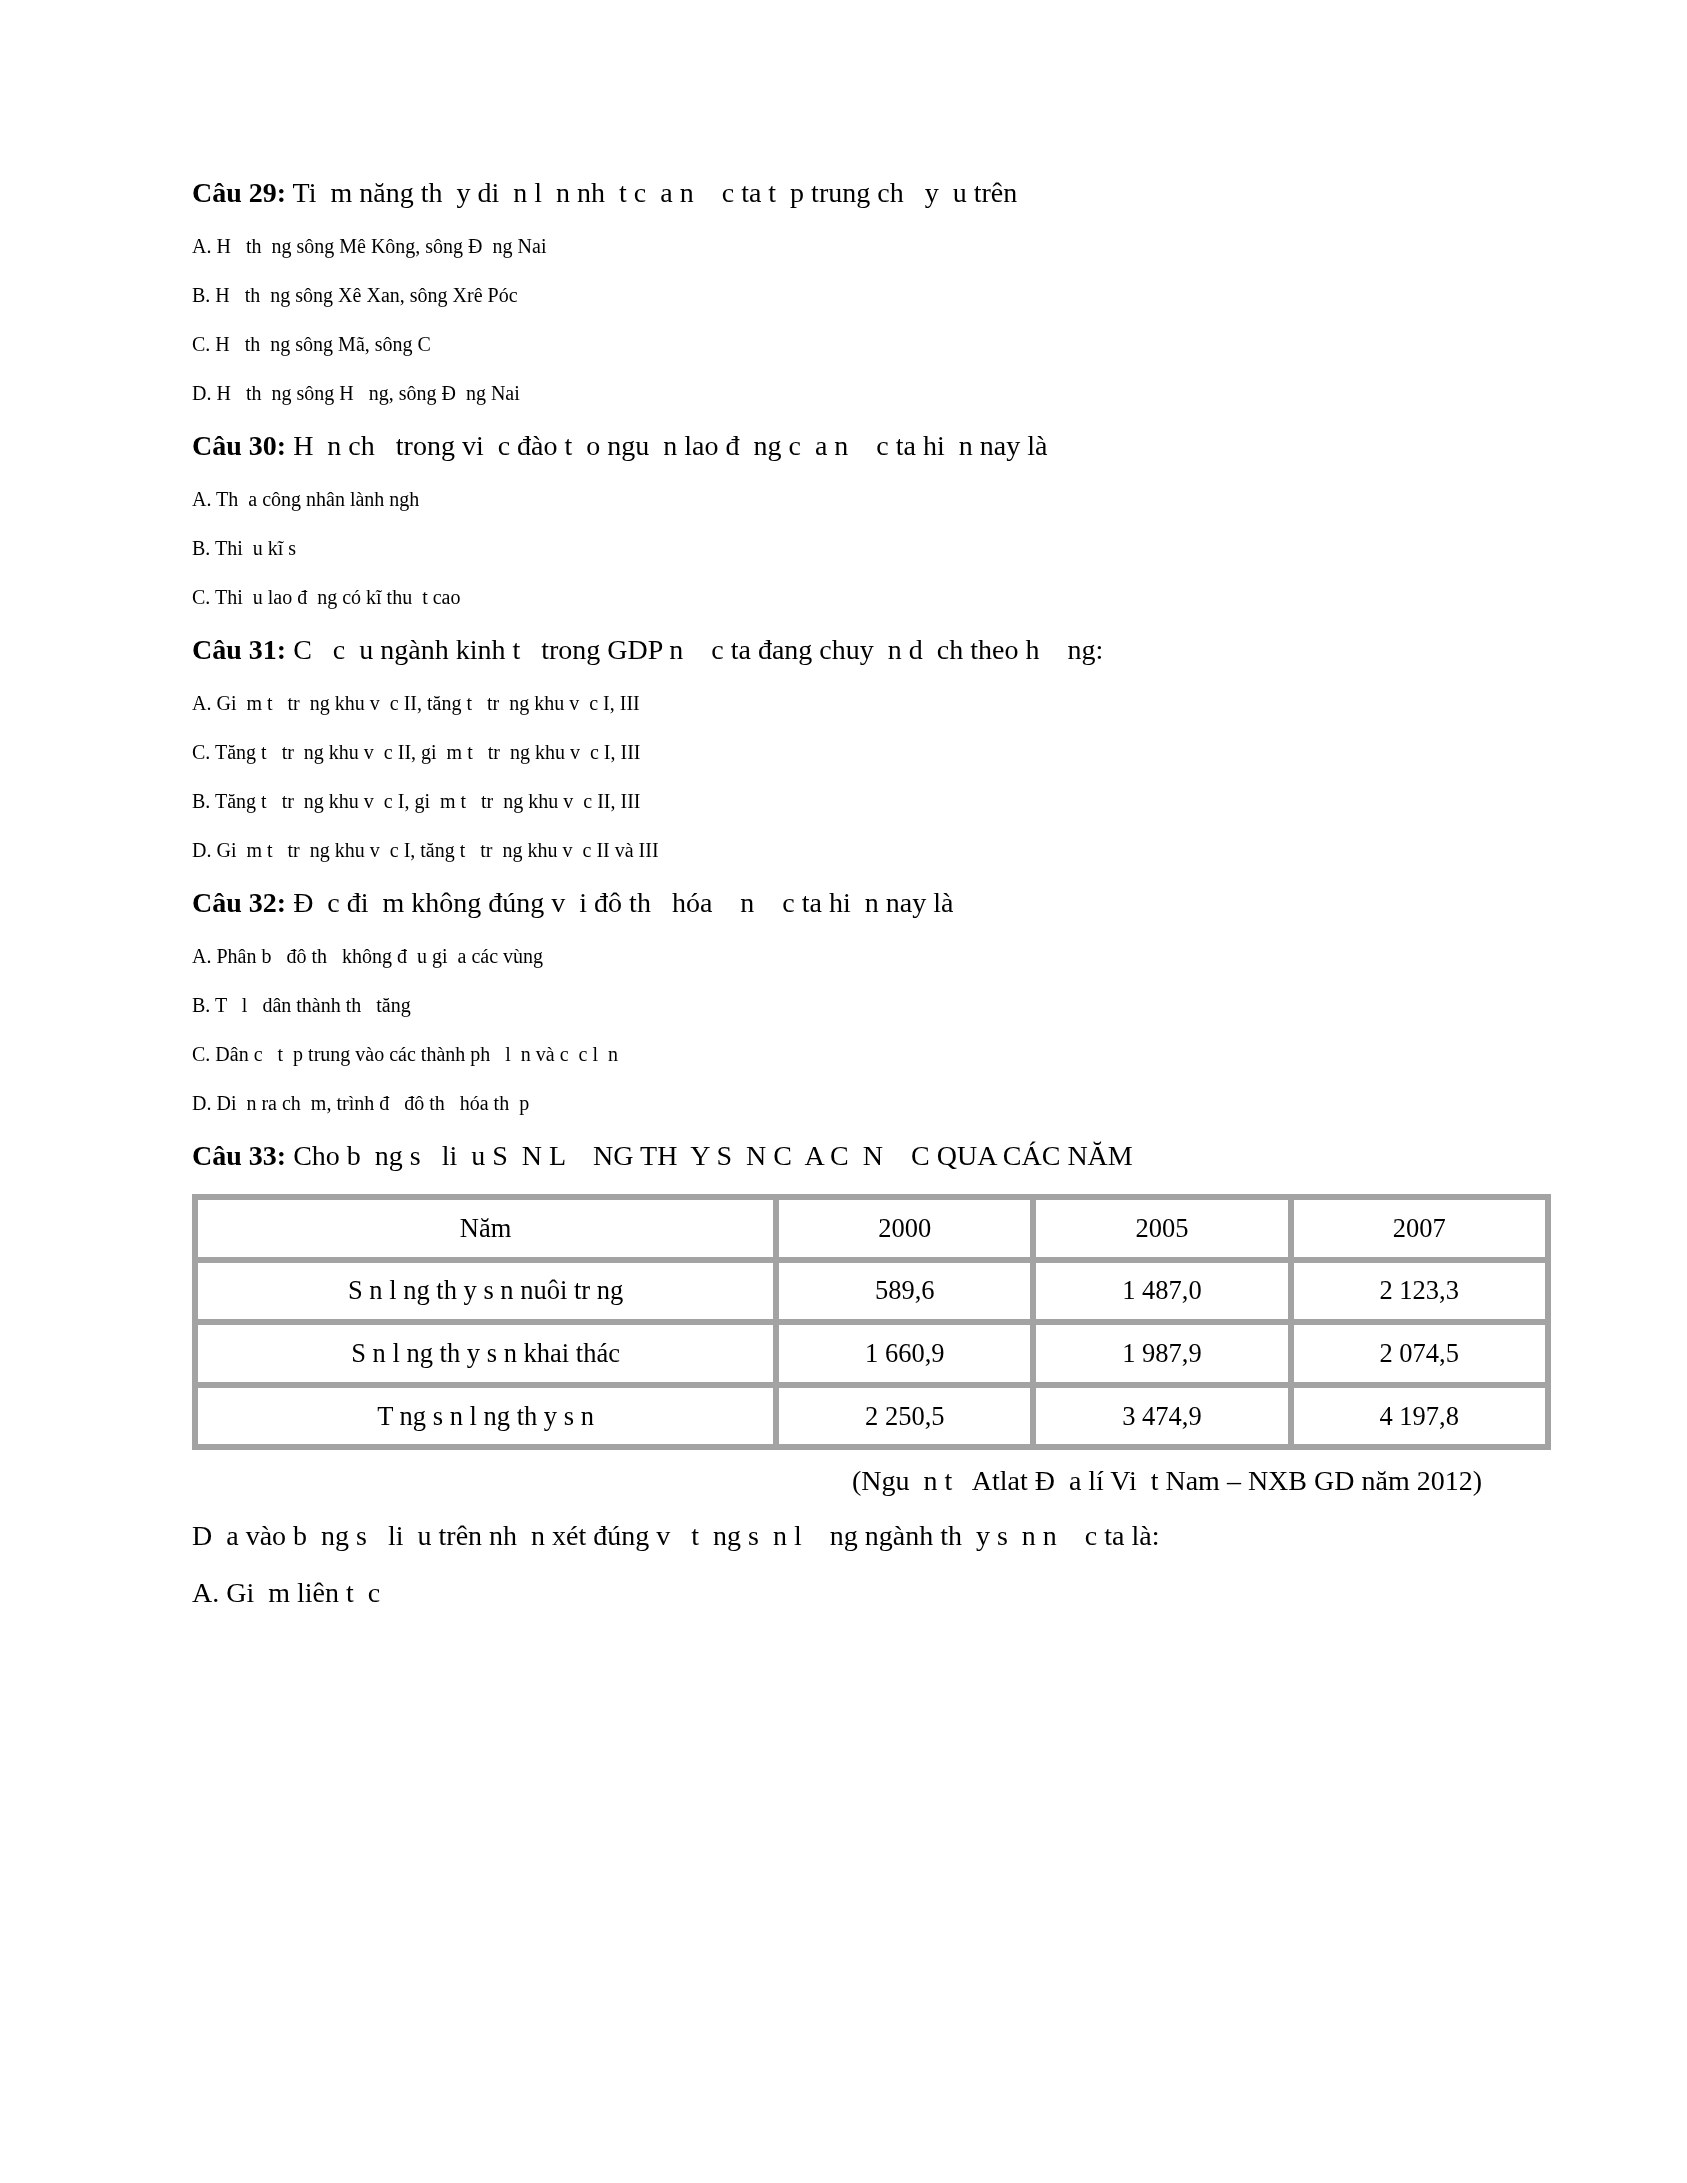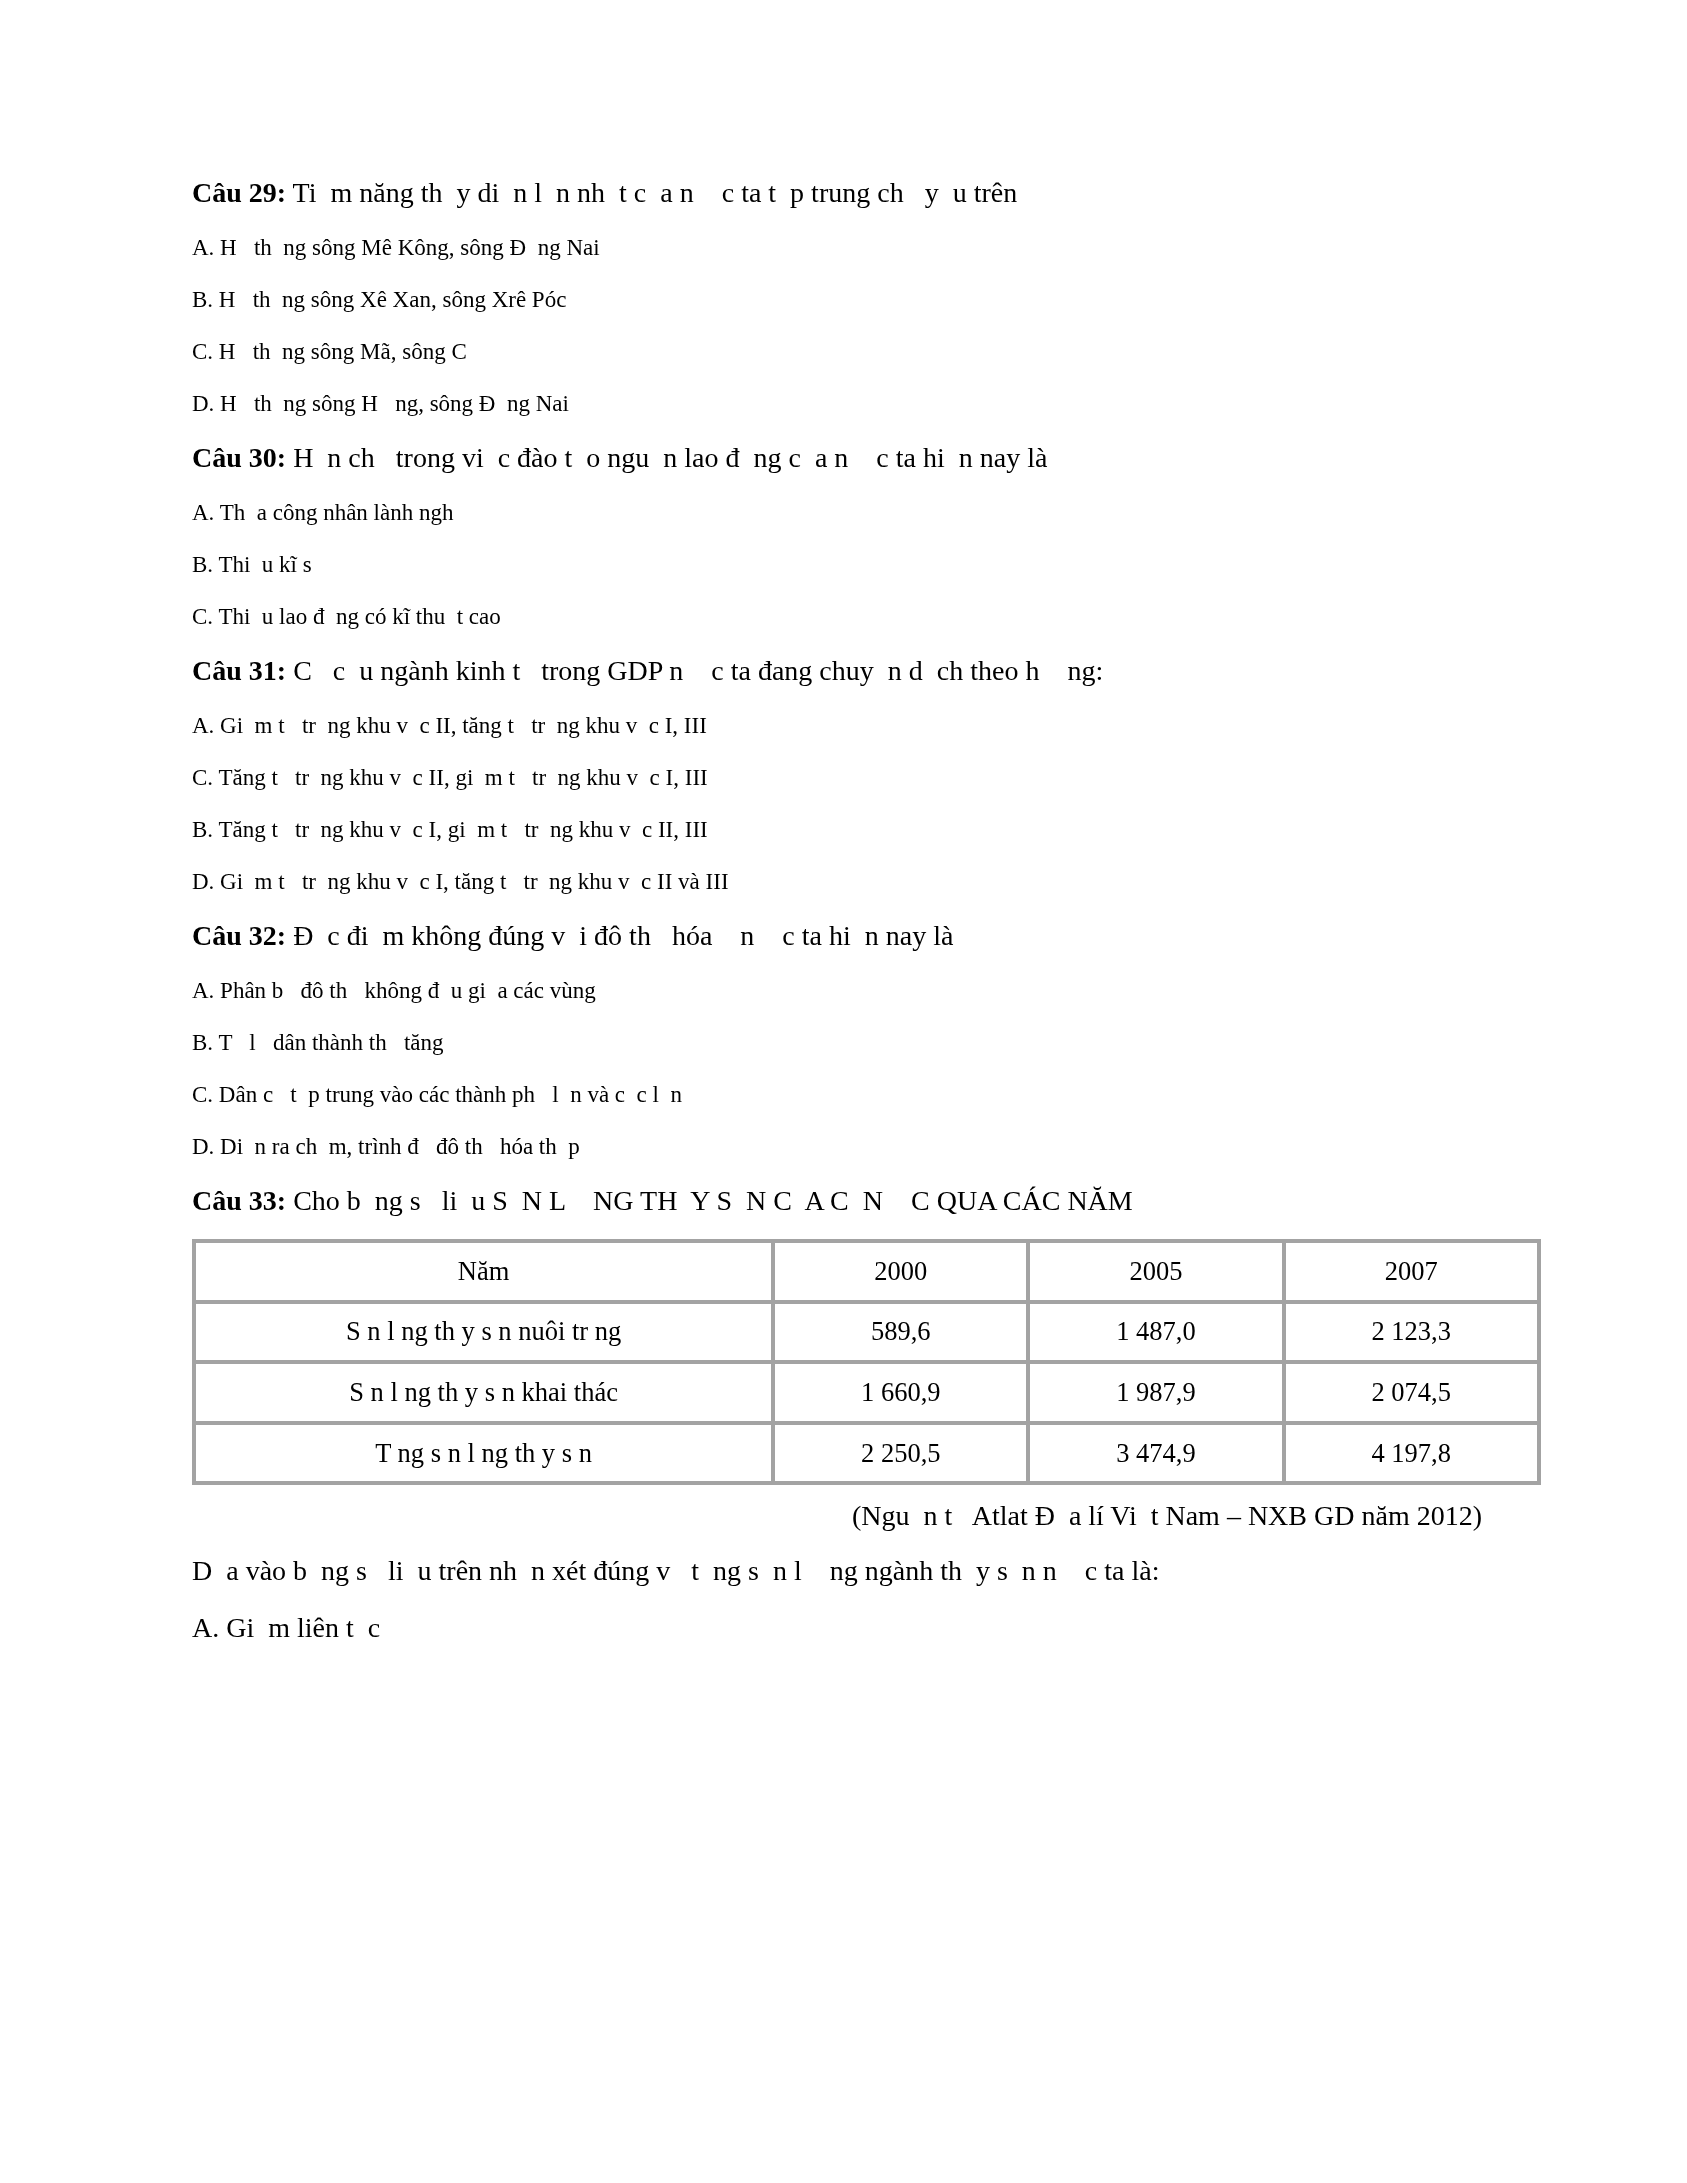--- a/index.html
+++ b/index.html
@@ -23,39 +23,39 @@
   .q-line {
     font-size: 28px;
     line-height: 1.0;
     margin: 0 0 29px 0;
     white-space: pre-wrap;
   }
   .q-head {
     font-weight: bold;
   }
   .opt-line {
-    font-size: 23px;
+    font-size: 20px;
     line-height: 1.0;
     margin: 0 0 29px 0;
     white-space: pre-wrap;
   }
   .unit-line {
     font-size: 28px;
     line-height: 1.0;
     margin: 0 0 20px 0;
     white-space: pre-wrap;
   }
   table.data {
     border-collapse: collapse;
     width: 1277px;
     margin: 6.6px 0 0 0;
     table-layout: fixed;
   }
   table.data td {
-    border: 4px solid #a3a3a3;
+    border: 6px solid #a3a3a3;
     font-size: 26.5px;
     padding: 9.3px 6.6px;
     text-align: center;
     height: 38px;
   }
   table.data td.label {
     text-align: center;
   }
   .col-label { width: 562px; }
   .col-year { width: 238px; }

